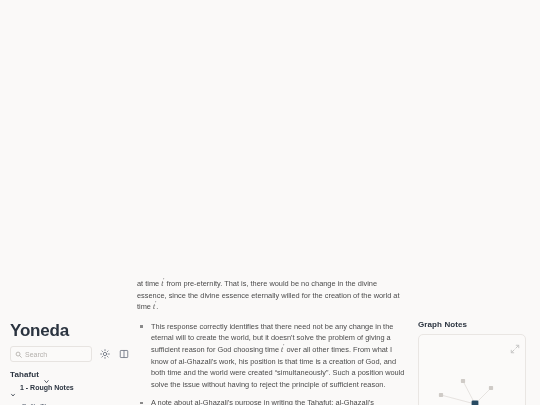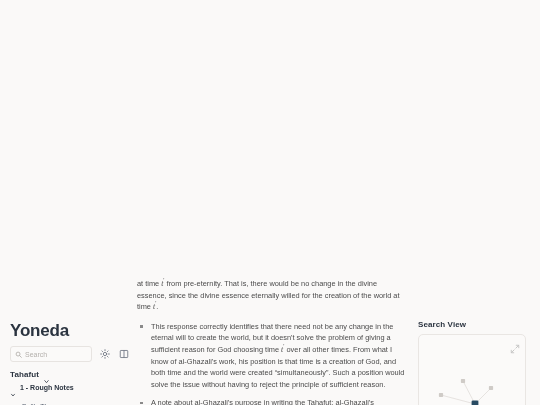--- a/index.html
+++ b/index.html
@@ -322,21 +322,21 @@
 
     <ul id="bullet-list">
         <li>This response correctly identifies that there need not be any change in the eternal will to create the world, but it doesn't solve the problem of giving a sufficient reason for God choosing time <span class="mathvar">t<sup>′</sup></span> over all other times. From what I know of al-Ghazali's work, his position is that time is a creation of God, and both time and the world were created “simultaneously”. Such a position would solve the issue without having to reject the principle of sufficient reason.</li>
         <li>A note about al-Ghazali's purpose in writing the Tahafut: al-Ghazali's responses to arguments are not always rebuttals, but they are attempts to show that the philosophers' arguments are not apodictic because they cannot show how an alternative</li>
       </ul>
 
   </div>
 
   <div class="sidebar-right">
 
-    <div class="graph-title">Search View</div>
+    <div class="graph-title">Graph Notes</div>
 
     <div class="graph-panel">
 
       <svg class="graph-svg" id="graph-svg" viewBox="0 0 108 92">
           <line x1="56" y1="69" x2="44" y2="46" stroke="#ddd9d5" stroke-width="0.7"></line>
           <line x1="56" y1="69" x2="72" y2="53" stroke="#ddd9d5" stroke-width="0.7"></line>
           <line x1="56" y1="69" x2="22" y2="60" stroke="#ddd9d5" stroke-width="0.7"></line>
           <line x1="56" y1="69" x2="34" y2="86" stroke="#ddd9d5" stroke-width="0.7"></line>
           <line x1="56" y1="69" x2="68" y2="88" stroke="#ddd9d5" stroke-width="0.7"></line>
           <rect x="52.6" y="65.6" width="6.8" height="6.8" rx="1.19" fill="#284b63"></rect>

